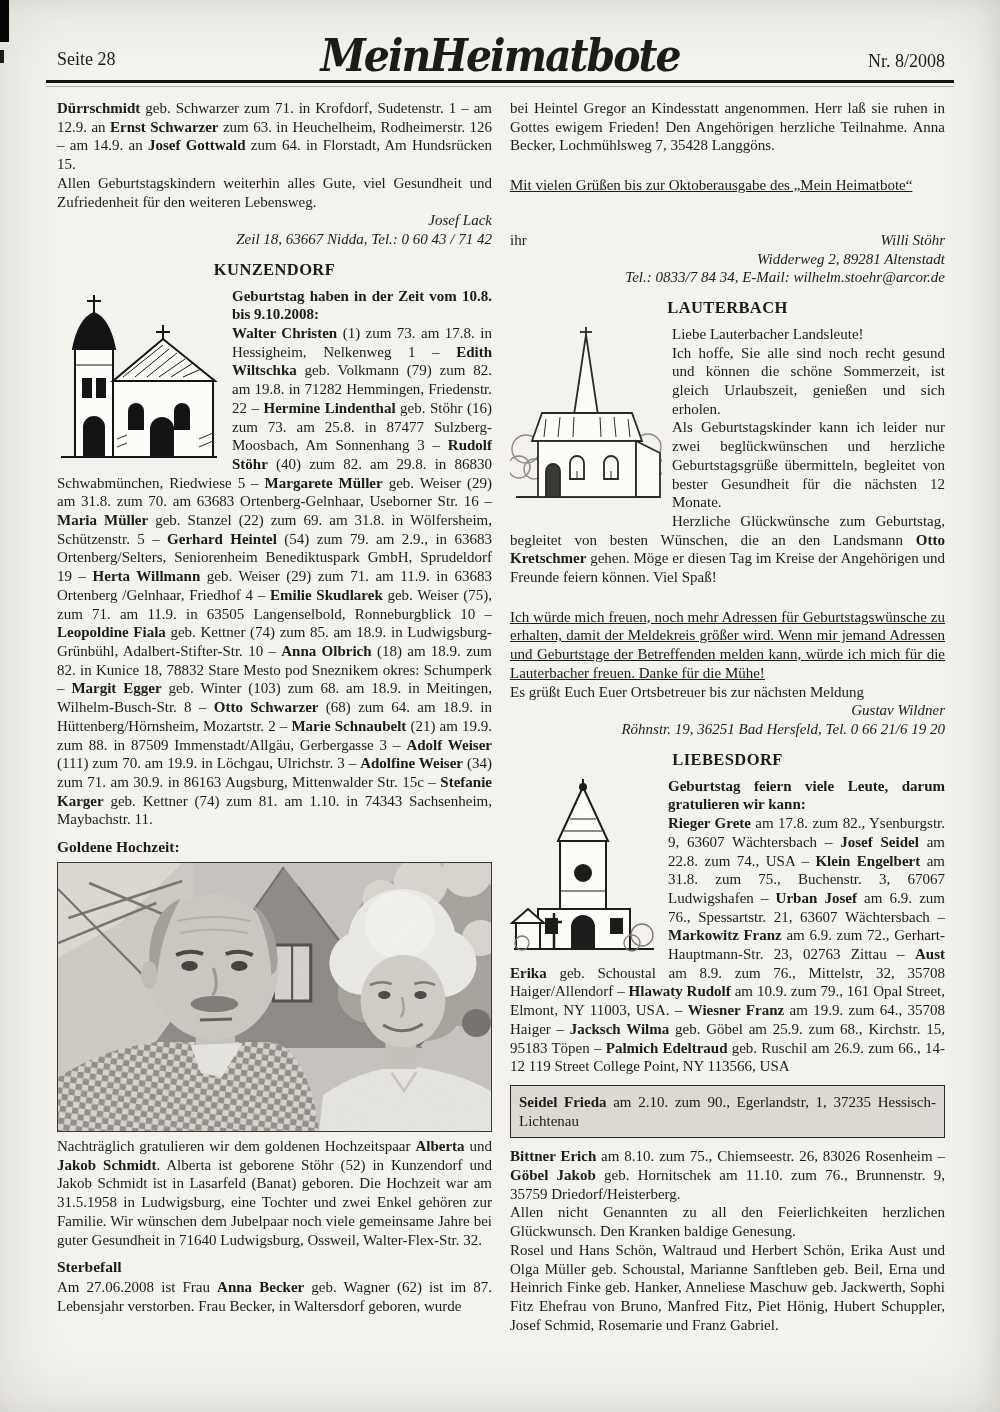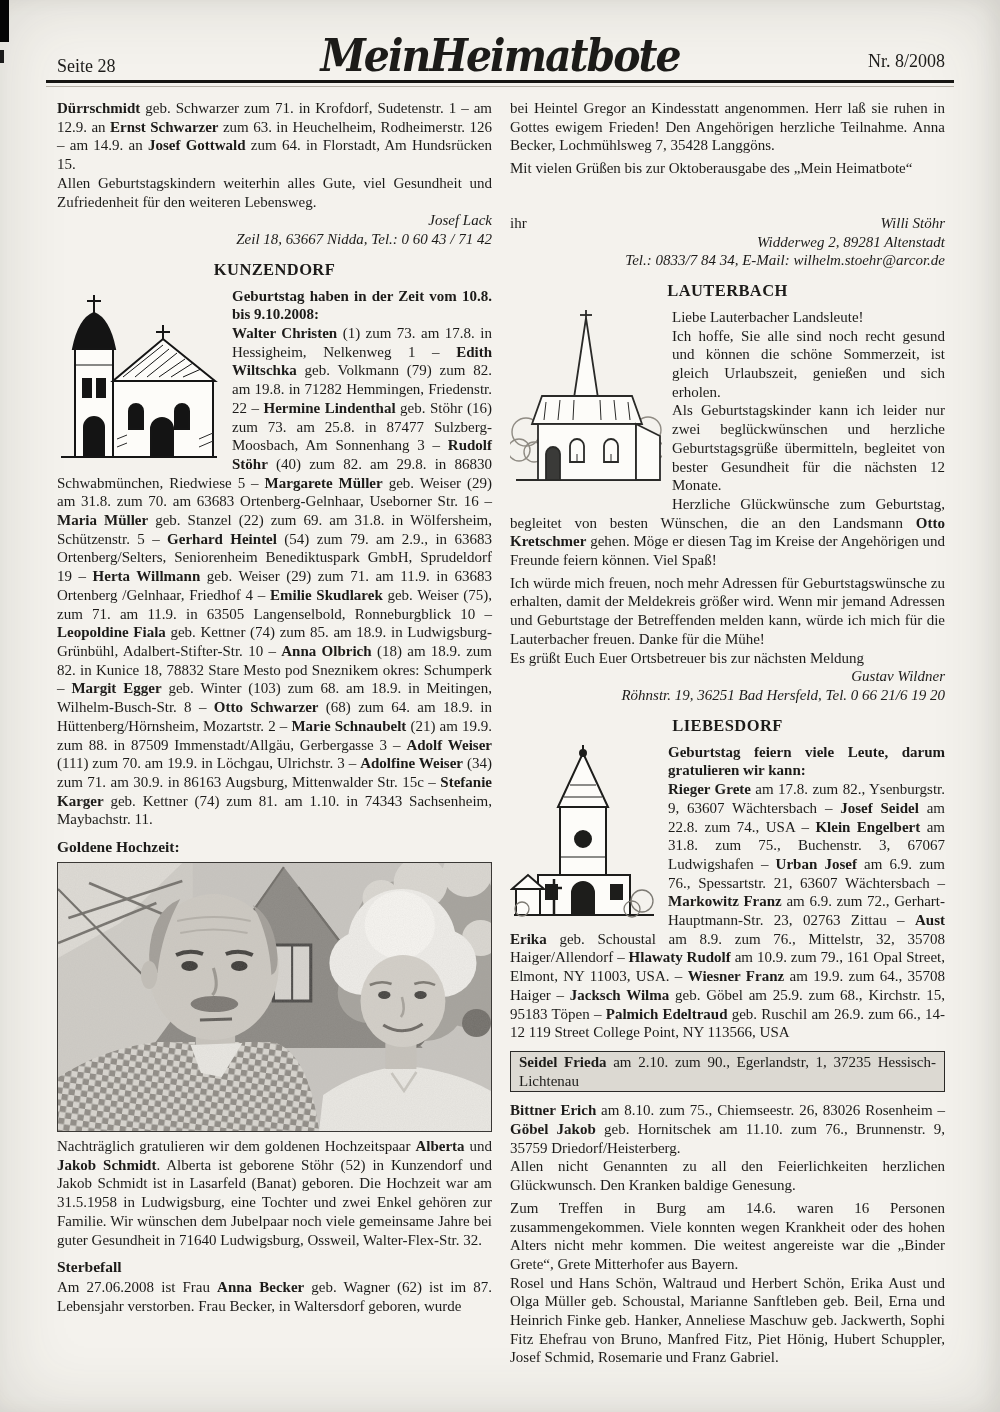--- a/index.html
+++ b/index.html
@@ -4,43 +4,43 @@
 <style>
   html,body{margin:0;padding:0;background:#8e8b86;}
   .page{position:relative;width:1000px;height:1412px;margin:0 auto;overflow:hidden;
         background:#f4f2ed;color:#1c1b19;
         font-family:"Liberation Serif","DejaVu Serif",serif;
         box-shadow:inset 0 0 70px rgba(60,55,45,.14), inset -8px 0 20px rgba(0,0,0,.06);}
   .scan-mark1{position:absolute;left:0;top:0;width:9px;height:42px;background:#050505;}
   .scan-mark2{position:absolute;left:0;top:50px;width:4px;height:13px;background:#1a1a1a;}
 
   .hdr{position:relative;height:78px;}
-  .hdr .pnum{position:absolute;left:57px;bottom:1px;font-size:18px;}
+  .hdr .pnum{position:absolute;left:57px;bottom:8px;font-size:18px;}
   .hdr .issue{position:absolute;right:55px;bottom:6px;font-size:18px;}
   .hdr .mast{position:absolute;left:0;right:0;bottom:-2px;margin:0;text-align:center;
              font-family:"DejaVu Serif",serif;font-weight:bold;font-style:italic;
              font-size:41px;letter-spacing:-2px;transform:scaleY(1.08);}
   .rule{margin:2px 46px 12px 46px;height:3px;border-top:3px solid #161512;border-bottom:1px solid #b5b0a7;}
 
   .columns{display:flex;gap:18px;padding:0 55px 0 57px;}
   .col{width:435px;}
 
   p{margin:0;font-size:15px;line-height:18.7px;}
   .just{text-align:justify;}
-  .gap{margin-top:4px;}
+  .gap{margin-top:21px;text-decoration:underline;}
   .b,b{font-weight:bold;}
   .i{font-style:italic;margin-top:36px;}
   .sig{text-align:right;font-style:italic;}
   .sigrow{display:flex;justify-content:space-between;align-items:baseline;}
   .town{clear:both;text-align:center;font-size:16.5px;font-weight:bold;margin:11px 0 7px;letter-spacing:.4px;}
   .subhead{clear:both;font-size:15.5px;font-weight:bold;margin:9px 0 2px;}
   .boldlead{font-weight:bold;}
   .church{float:left;margin:2px 10px 2px 0;}
   .photo{margin:6px 0 5px;border:1px solid #3a3835;line-height:0;clear:both;}
-  .boxed{clear:both;border:1.5px solid #2a2927;background:#dcd9d2;padding:1px 8px;margin:9px 0;}
+  .boxed{clear:both;border:1.5px solid #2a2927;background:#dcd9d2;padding:7px 8px;margin:9px 0;}
   svg{display:block;}
 </style>
 </head>
 <body>
 
 <div class="page">
   <div class="scan-mark1"></div>
   <div class="scan-mark2"></div>
 
   <header class="hdr">
@@ -297,17 +297,16 @@
 
       <p class="just boldlead">Geburtstag feiern viele Leute, darum gratulieren wir kann:</p>
       <p class="just"><span class="b">Rieger Grete</span><span> am 17.8. zum 82., Ysenburgstr. 9, 63607 Wächtersbach – </span><span class="b">Josef Seidel</span><span> am 22.8. zum 74., USA – </span><span class="b">Klein Engelbert</span><span> am 31.8. zum 75., Buchenstr. 3, 67067 Ludwigshafen – </span><span class="b">Urban Josef</span><span> am 6.9. zum 76., Spessartstr. 21, 63607 Wächtersbach – </span><span class="b">Markowitz Franz</span><span> am 6.9. zum 72., Gerhart-Hauptmann-Str. 23, 02763 Zittau – </span><span class="b">Aust Erika</span><span> geb. Schoustal am 8.9. zum 76., Mittelstr, 32, 35708 Haiger/Allendorf – </span><span class="b">Hlawaty Rudolf</span><span> am 10.9. zum 79., 161 Opal Street, Elmont, NY 11003, USA. – </span><span class="b">Wiesner Franz</span><span> am 19.9. zum 64., 35708 Haiger – </span><span class="b">Jacksch Wilma</span><span> geb. Göbel am 25.9. zum 68., Kirchstr. 15, 95183 Töpen – </span><span class="b">Palmich Edeltraud</span><span> geb. Ruschil am 26.9. zum 66., 14-12 119 Street College Point, NY 113566, USA</span></p>
 
       <div class="boxed">
         <p class="just"><span class="b">Seidel Frieda</span><span> am 2.10. zum 90., Egerlandstr, 1, 37235 Hessisch-Lichtenau</span></p>
       </div>
 
       <p class="just"><span class="b">Bittner Erich</span><span> am 8.10. zum 75., Chiemseestr. 26, 83026 Rosenheim – </span><span class="b">Göbel Jakob</span><span> geb. Hornitschek am 11.10. zum 76., Brunnenstr. 9, 35759 Driedorf/Heisterberg.</span></p>
       <p class="just">Allen nicht Genannten zu all den Feierlichkeiten herzlichen Glückwunsch. Den Kranken baldige Genesung.</p>
-      <p class="just gap">Zum Treffen in Burg am 14.6. waren 16 Personen zusammengekommen. Viele konnten wegen Krankheit oder des hohen Alters nicht mehr kommen. Die weitest angereiste war die „Binder Grete“, Grete Mitterhofer aus Bayern.</p>
       <p class="just">Rosel und Hans Schön, Waltraud und Herbert Schön, Erika Aust und Olga Müller geb. Schoustal, Marianne Sanftleben geb. Beil, Erna und Heinrich Finke geb. Hanker, Anneliese Maschuw geb. Jackwerth, Sophi Fitz Ehefrau von Bruno, Manfred Fitz, Piet Hönig, Hubert Schuppler, Josef Schmid, Rosemarie und Franz Gabriel.</p>
     </section>
   </main>
 </div>
 
 </body></html>

